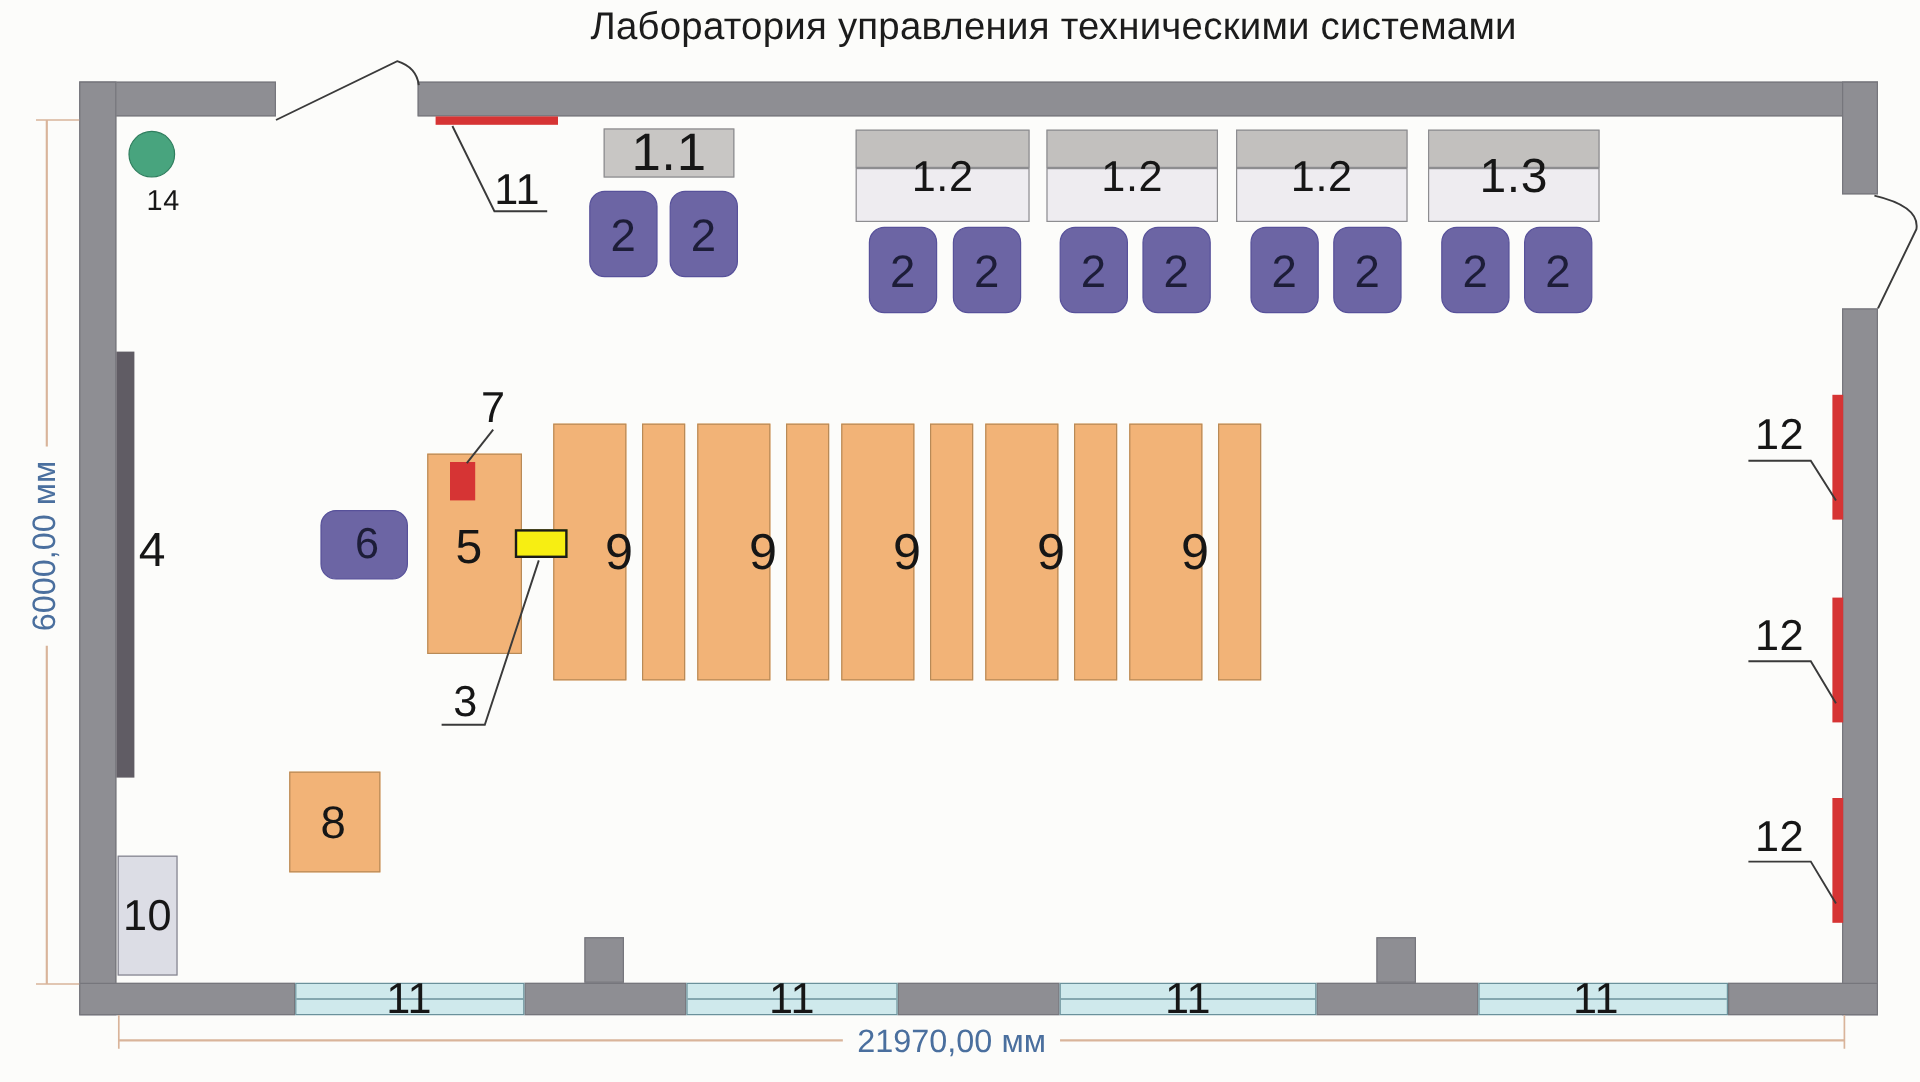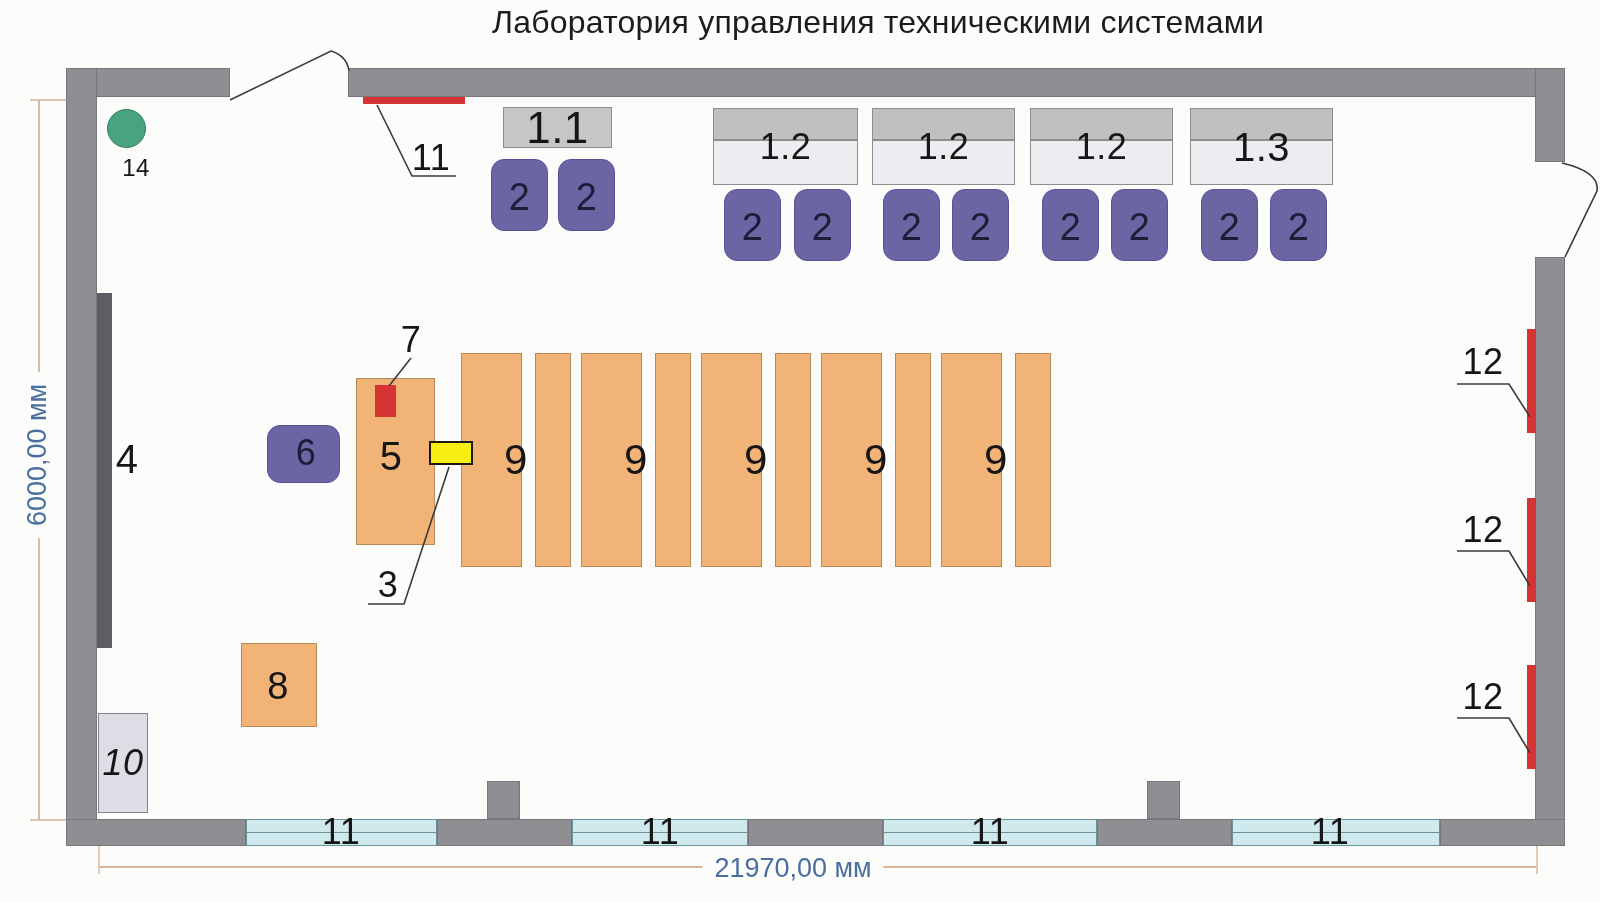--- a/index.html
+++ b/index.html
@@ -156,21 +156,21 @@
       <div class="lbl" style="left: 1139.5px; top: 227px; font-size: 38px; color: rgb(29, 29, 56);">2</div>
       <div class="lbl" style="left: 1229.5px; top: 227px; font-size: 38px; color: rgb(29, 29, 56);">2</div>
       <div class="lbl" style="left: 1298.5px; top: 227px; font-size: 38px; color: rgb(29, 29, 56);">2</div>
       <div class="lbl" style="left: 516px; top: 460px; font-size: 42px;">9</div>
       <div class="lbl" style="left: 636px; top: 460px; font-size: 42px;">9</div>
       <div class="lbl" style="left: 756px; top: 460px; font-size: 42px;">9</div>
       <div class="lbl" style="left: 876px; top: 460px; font-size: 42px;">9</div>
       <div class="lbl" style="left: 996px; top: 460px; font-size: 42px;">9</div>
       <div class="lbl" style="left: 391px; top: 456px; font-size: 40px;">5</div>
       <div class="lbl" style="left: 278px; top: 686px; font-size: 38px;">8</div>
-      <div class="lbl" style="left: 123px; top: 763px; font-size: 36px; font-style: italic;">10</div>
+      <div class="lbl" style="left: 123px; top: 763px; font-size: 36px;">10</div>
       <div class="lbl" style="left: 306px; top: 453px; font-size: 36px; color: rgb(29, 29, 56);">6</div>
       <div class="lbl" style="left: 1483px; top: 362px; font-size: 36px;">12</div>
       <div class="lbl" style="left: 1483px; top: 530px; font-size: 36px;">12</div>
       <div class="lbl" style="left: 1483px; top: 697px; font-size: 36px;">12</div>
       <div class="lbl" style="left: 127px; top: 459px; font-size: 40px;">4</div>
       <div class="lbl" style="left: 411px; top: 340px; font-size: 36px;">7</div>
       <div class="lbl" style="left: 388px; top: 585px; font-size: 36px;">3</div>
       <div class="lbl" style="left: 431px; top: 158px; font-size: 36px;">11</div>
       <div class="lbl" style="left: 136px; top: 168px; font-size: 24px;">14</div>
     </div>

